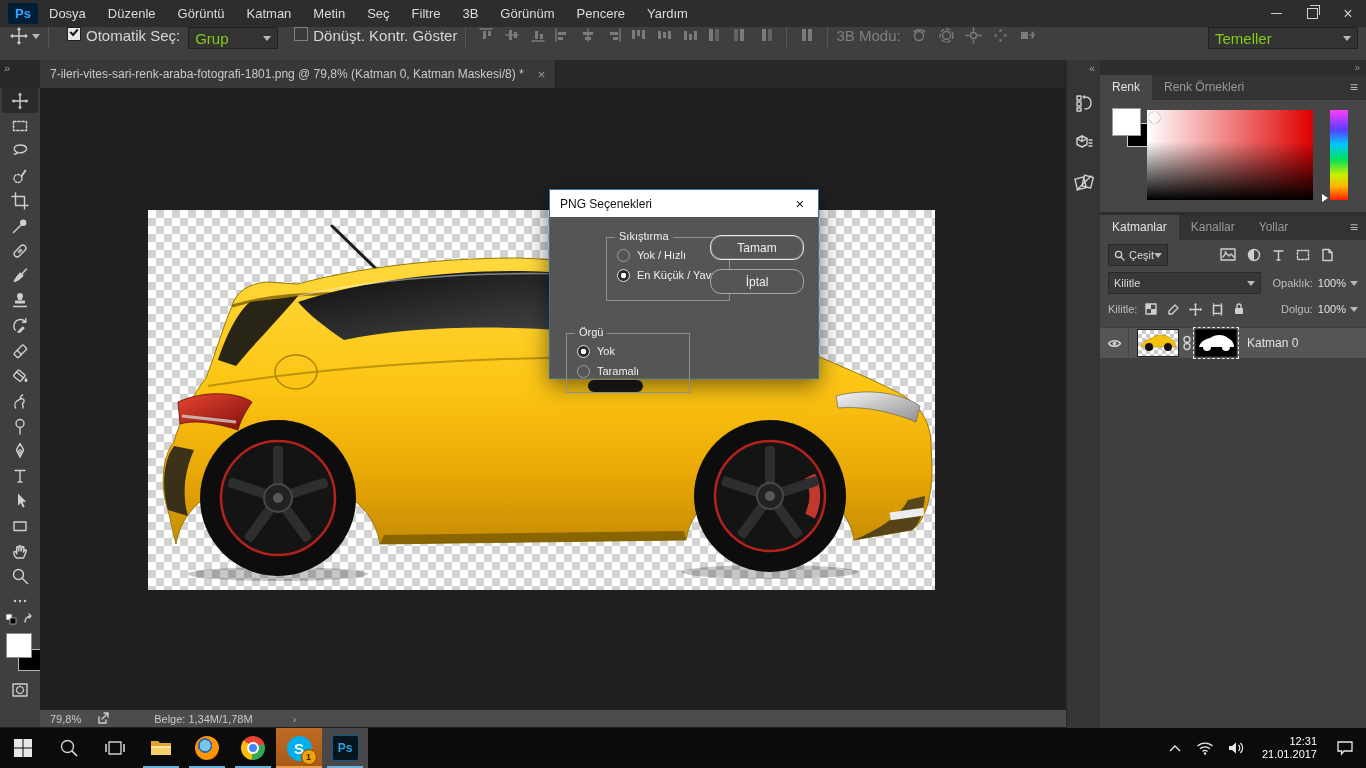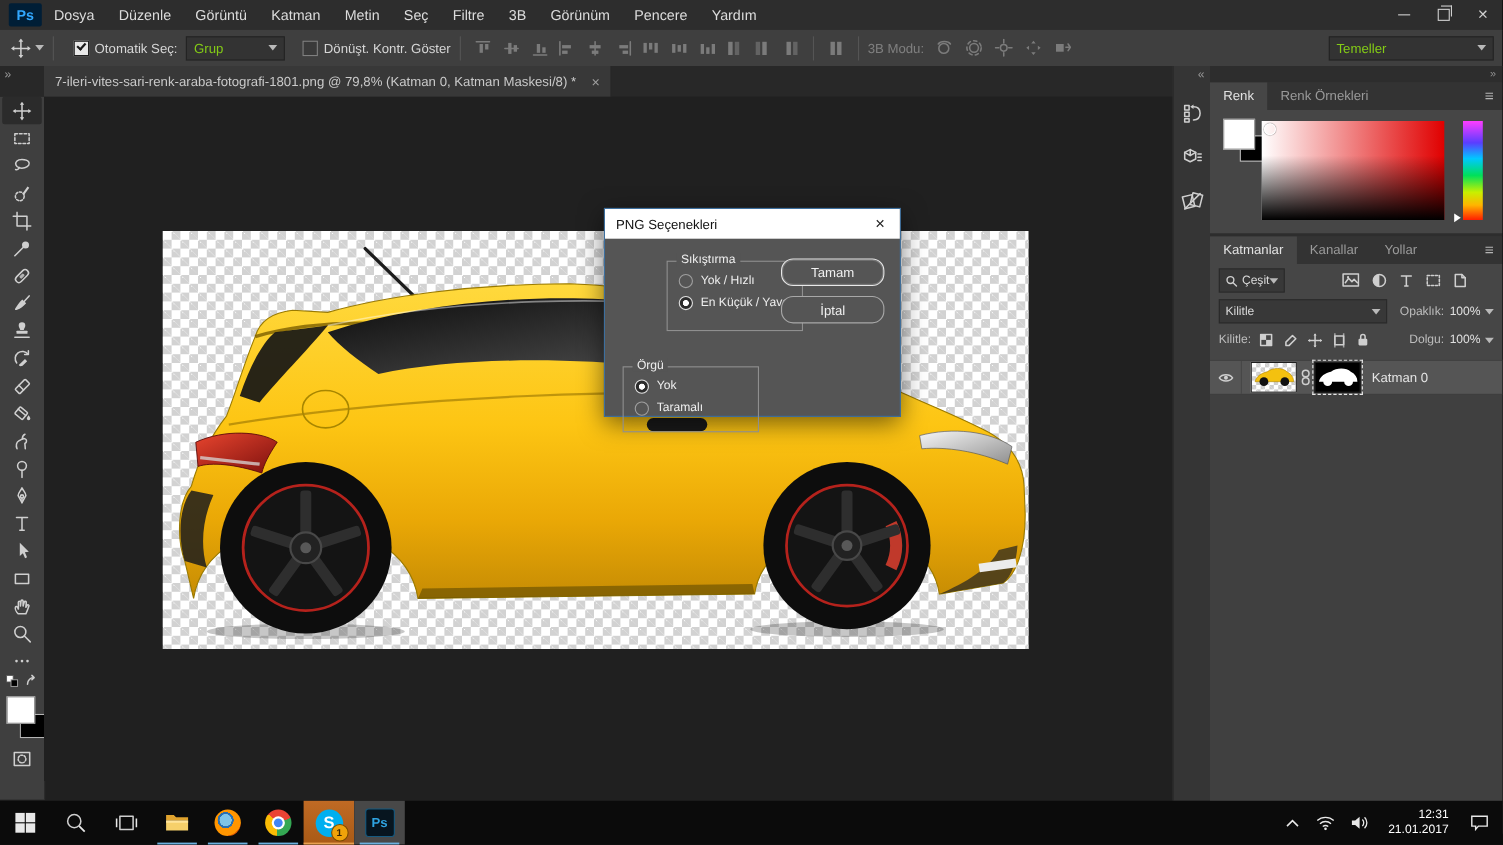--- a/index.html
+++ b/index.html
@@ -12,21 +12,21 @@
   .caret{width:0;height:0;border-left:4px solid transparent;border-right:4px solid transparent;border-top:5px solid #b9b9b9;display:inline-block;}
   
   #menubar{left:0;top:0;width:1366px;height:27px;background:#2d2d2d;border-bottom:1px solid #1e1e1e;display:flex;align-items:center;}
   #pslogo{margin-left:8px;width:30px;height:21px;background:#001e36;color:#31a8ff;font-weight:bold;font-size:13px;display:flex;align-items:center;justify-content:center;border-radius:2px;}
   .menu-item{padding:0 11px;font-size:13px;color:#dcdcdc;height:27px;line-height:27px;}
   .winbtn{width:36px;height:26px;display:flex;align-items:center;justify-content:center;color:#cfcfcf;}
   #min-line{width:11px;height:1px;background:#cfcfcf;}
   #restore-shape{width:9px;height:9px;border:1px solid #cfcfcf;position:relative;}
   #restore-shape:before{content:"";position:absolute;left:2px;top:-4px;width:9px;height:9px;border:1px solid #cfcfcf;border-bottom:none;border-left:none;}
   
-  #optbar{left:0;top:27px;width:1366px;height:33px;background:#3f3f3f;border-bottom:1px solid #262626;display:flex;align-items:center;font-size:12px;}
+  #optbar{left:0;top:27px;width:1366px;height:33px;background:#3f3f3f;border-bottom:1px solid #262626;display:flex;align-items:flex-start;font-size:15px;}
   .sep{width:1px;height:22px;background:#555;margin:0 8px;flex:none;}
   .chk{width:12px;height:12px;border:1px solid #1f1f1f;background:#e8e8e8;margin:0 5px 0 10px;position:relative;flex:none;}
   .chk.off{background:#3a3a3a;border-color:#808080;}
   .chk.on:before{content:"";position:absolute;left:2px;top:1px;width:6px;height:3px;border-left:2px solid #1a1a1a;border-bottom:2px solid #1a1a1a;transform:rotate(-48deg);}
   .dd{height:20px;background:#333;border:1px solid #232323;display:flex;align-items:center;padding:0 6px;color:#84cc16;}
   .dd .caret{margin-left:auto;}
   .icgrp{display:flex;align-items:center;gap:10px;margin:0 4px;}
   
   #tabbar{left:0;top:60px;width:1366px;height:28px;background:#282828;}
   #tabexp{left:4px;top:62px;color:#9a9a9a;font-size:11px;letter-spacing:-2px;}
@@ -475,20 +475,29 @@
             <rect x="617" y="236" width="10" height="48" rx="3" transform="rotate(288 622 286)"></rect>
           </g>
           <circle cx="622" cy="286" r="13" fill="#222" stroke="#484848" stroke-width="2"></circle>
           <circle cx="622" cy="286" r="5" fill="#585858"></circle>
         </g>
         <path d="M150 86 C260 62 420 56 520 74" stroke="#fff" stroke-width="1.5" fill="none" opacity=".45"></path>
       </svg>
     </div>
   </div>
 
+  <div id="statusbar" class="ab">
+    <span style="margin-left:10px;">79,8%</span>
+    <svg width="13" height="13" viewBox="0 0 13 13" style="margin-left:16px;">
+        <path class="sv" d="M2 5v6h7V8" stroke-width="1.1"></path>
+        <path class="sv" d="M5 7L11 1M7 1h4v4" stroke-width="1.1"></path>
+      </svg>
+    <span style="margin-left:44px;">Belge: 1,34M/1,78M</span>
+    <span style="margin-left:40px;color:#a8a8a8;">›</span>
+  </div>
 
   <div id="minidock" class="ab">
     <div style="text-align:right;padding:2px 6px;color:#999;font-size:11px;">«</div>
     <div class="minibtn">
       <svg width="20" height="20" viewBox="0 0 20 20">
           <rect class="sv" x="3" y="3" width="4" height="4"></rect>
           <rect class="sv" x="3" y="9" width="4" height="4"></rect>
           <rect class="sv" x="3" y="15" width="4" height="3"></rect>
           <path class="sv" d="M11 4c4 0 6 2.6 6 6s-2 6-6 6"></path>
           <path class="fl" d="M11 2v4l-3-2z"></path>

